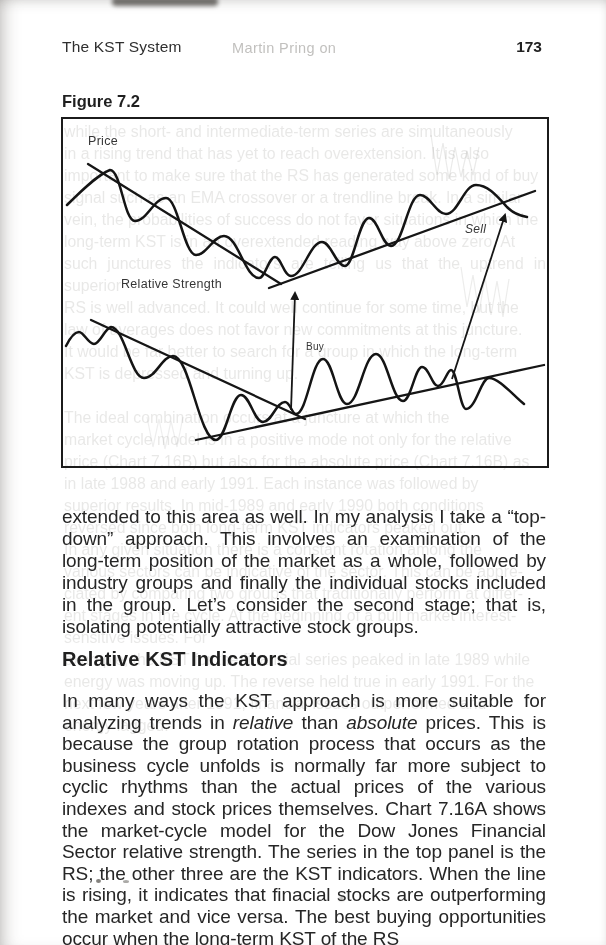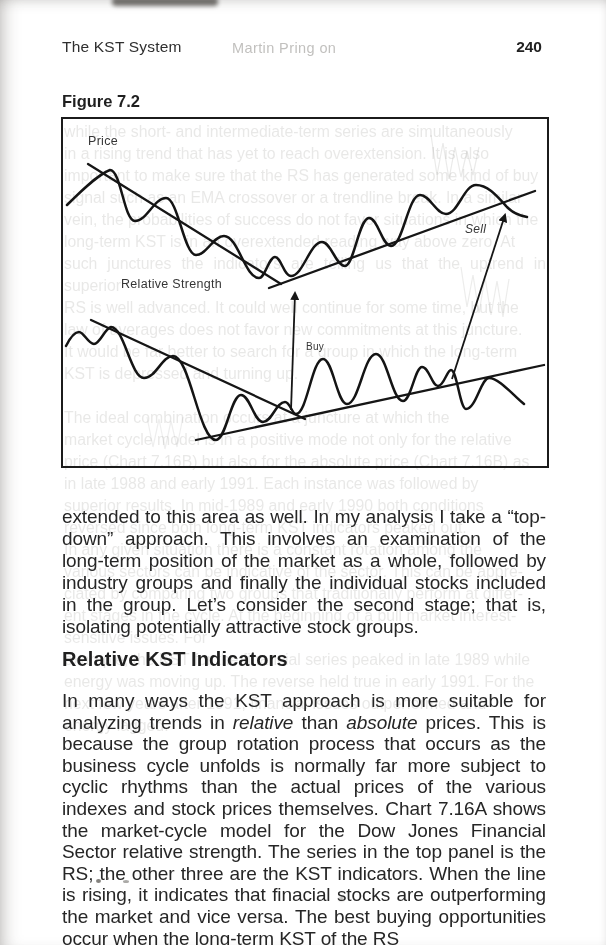--- a/index.html
+++ b/index.html
@@ -71,21 +71,21 @@
 
   <div class="smudge-top"></div>
   <div class="speck s1"></div>
   <div class="speck s2"></div>
   <div class="speck s3"></div>
   <div class="speck s4"></div>
 
   <div class="running-header">
     <span class="rh-title">The KST System</span>
     <span class="rh-ghost">Martin Pring on</span>
-    <span class="rh-num">240</span>
+    <span class="rh-num">173</span>
   </div>
 
   <div class="ghost-block">while the short- and intermediate-term series are simultaneously
 in a rising trend that has yet to reach overextension. It is also
 important to make sure that the RS has generated some kind of buy
 signal such as an EMA crossover or a trendline break. In a similar
 vein, the probabilities of success do not favor situations in which the
 long-term KST is in an overextended reading way above zero. At
 such junctures the indicators are telling us that the uptrend in superior
 RS is well advanced. It could well continue for some time, but the

